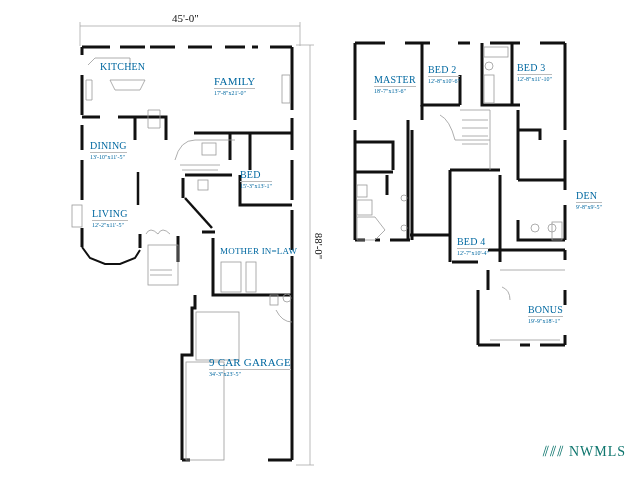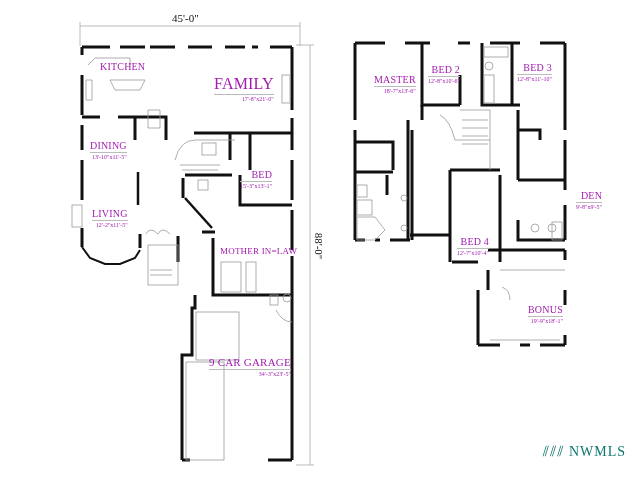--- a/index.html
+++ b/index.html
@@ -1,18 +1,18 @@
 <!DOCTYPE html>
 <html><head>
 <meta charset="utf-8">
 <style>
   html, body { margin:0; padding:0; background:#ffffff; }
   body { width:640px; height:480px; position:relative; overflow:hidden; font-family:"Liberation Serif", serif; }
   .canvas { position:absolute; left:0; top:0; width:640px; height:480px; }
-  .lbl { position:absolute; text-align:right; color:#a21caf; white-space:nowrap; }
+  .lbl { position:absolute; text-align:left; color:#0369a1; white-space:nowrap; }
   .lbl .name { font-size:10px; font-weight:normal; letter-spacing:0.2px; display:block; }
   .lbl .dim { font-size:6px; display:block; margin-top:1px; border-top:1px solid #bbb; padding-top:1px; }
   .dimtext { position:absolute; font-size:11px; color:#111; }
   .watermark { position:absolute; right:14px; bottom:20px; color:#0f766e; font-size:14px; font-family:"Liberation Serif", serif; letter-spacing:1px; }
 </style>
 </head>
 <body>
 
 <svg class="canvas" viewBox="0 0 640 480" width="640" height="480">
 
@@ -120,21 +120,21 @@
   </g>
 </svg>
 
 <div class="dimtext" style="left:172px; top:12px;">45'-0"</div>
 <div class="dimtext" style="left:306px; top:240px; transform:rotate(90deg);">88'-0"</div>
 
 <div class="lbl" style="left:100px; top:61px;">
   <span class="name">KITCHEN</span>
 </div>
 <div class="lbl" style="left:214px; top:75px;">
-  <span class="name" style="font-size:16px">FAMILY</span>
+  <span class="name" style="font-size:11px">FAMILY</span>
   <span class="dim">17'-8"x21'-0"</span>
 </div>
 <div class="lbl" style="left:90px; top:140px;">
   <span class="name">DINING</span>
   <span class="dim">13'-10"x11'-5"</span>
 </div>
 <div class="lbl" style="left:240px; top:169px;">
   <span class="name">BED</span>
   <span class="dim">15'-3"x13'-1"</span>
 </div>

